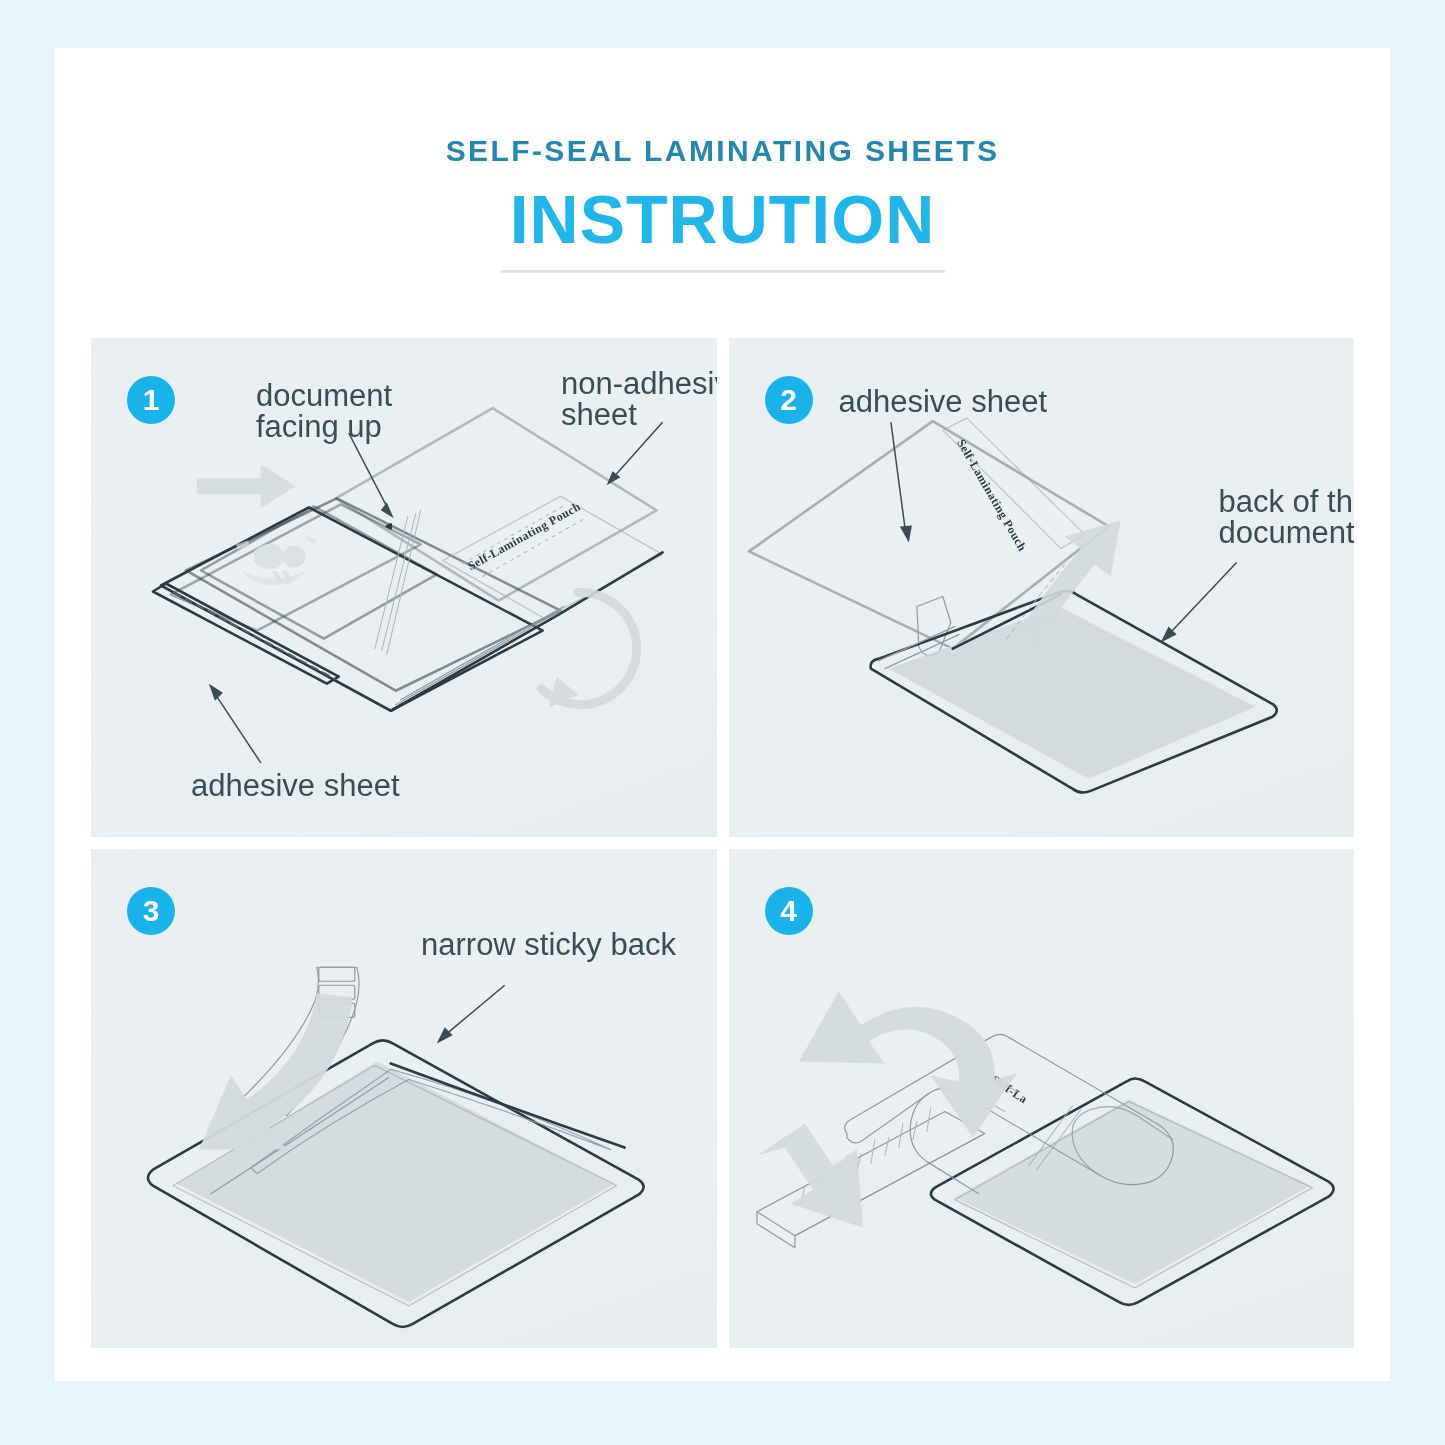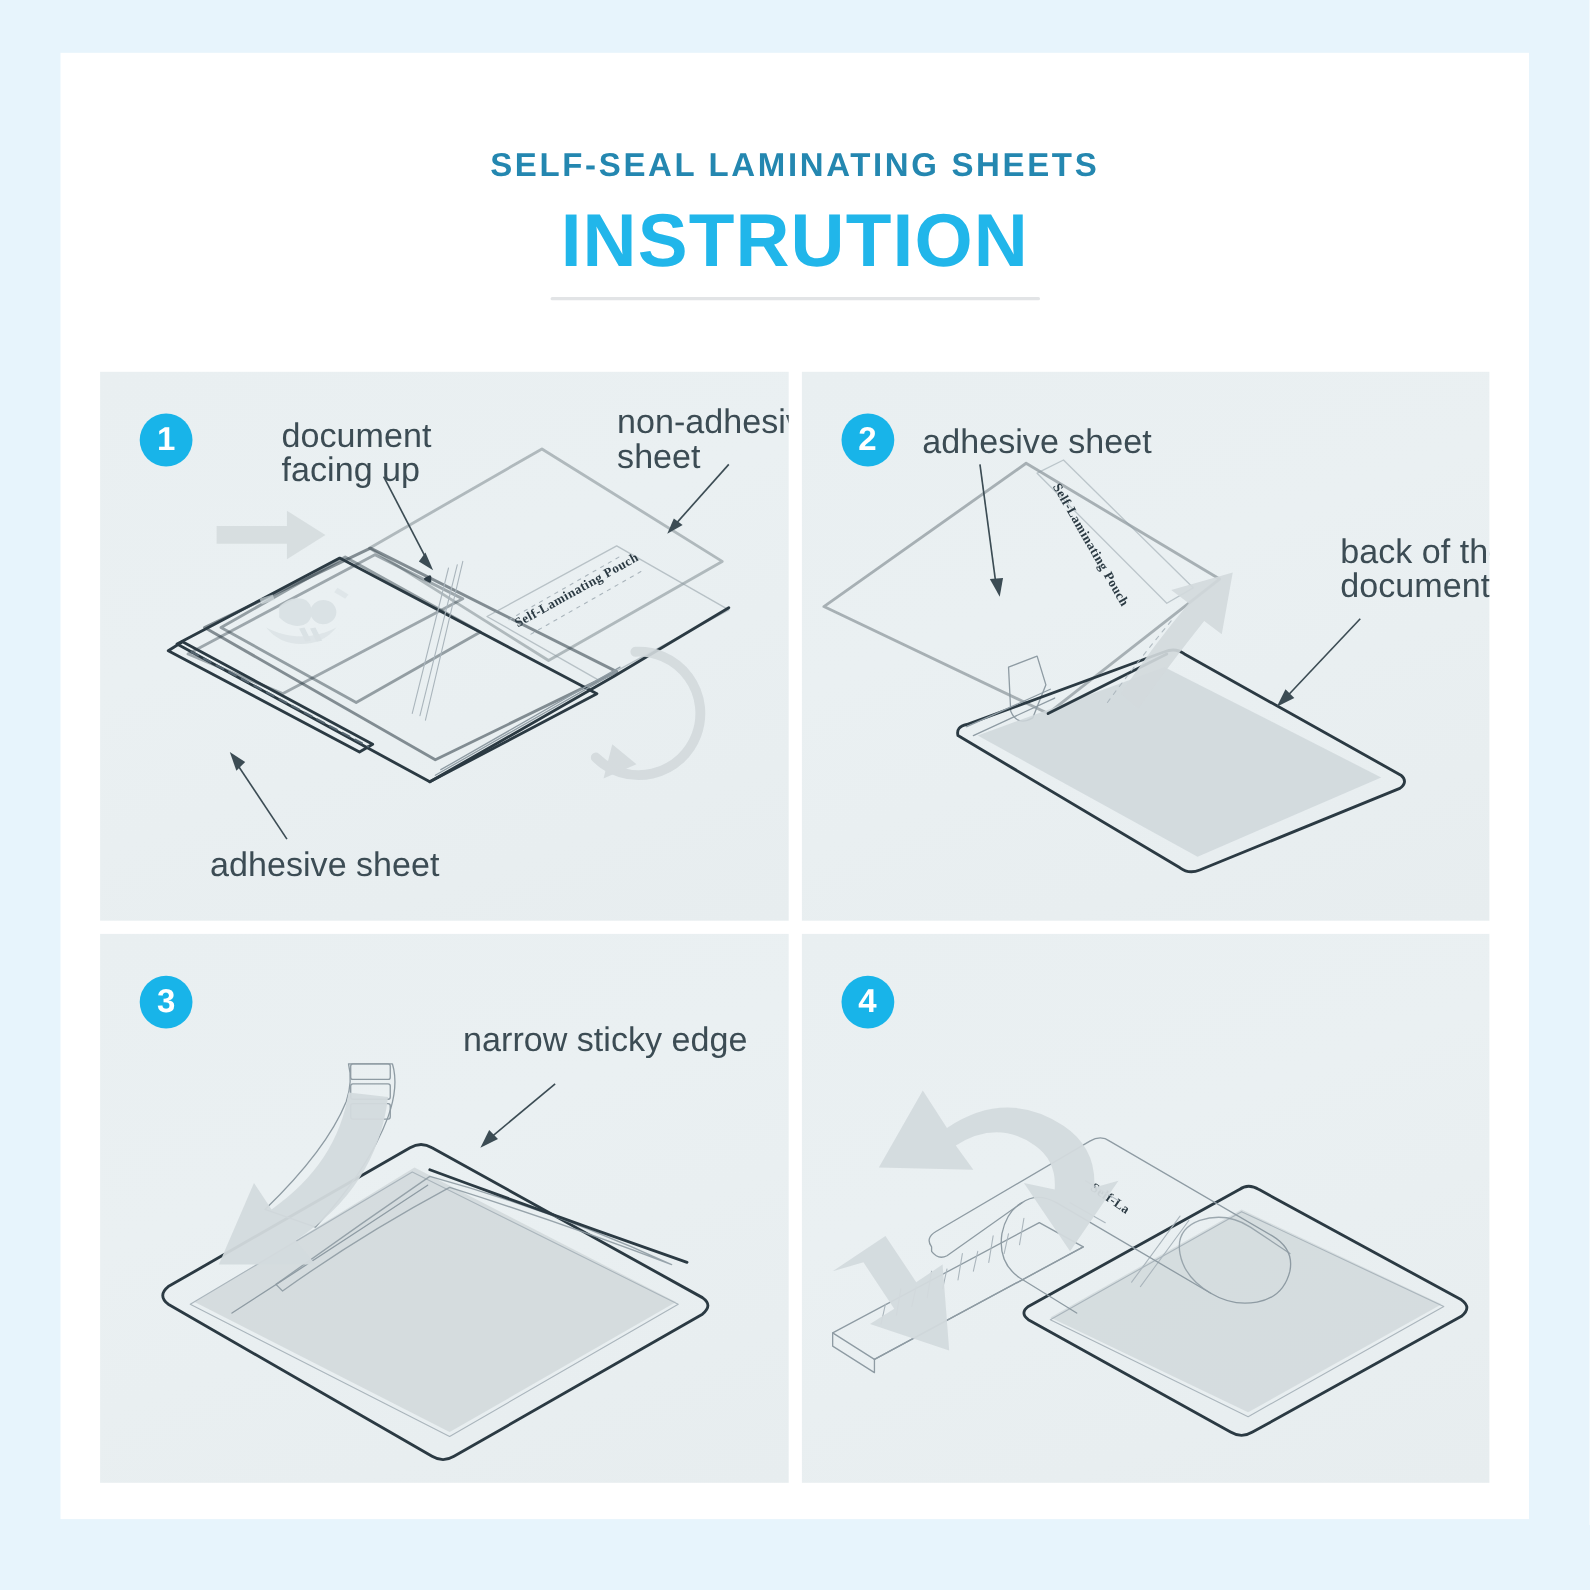--- a/index.html
+++ b/index.html
@@ -276,21 +276,21 @@
         <g>
           <path class="arrow-ln" d="M508 224 L440 296"></path>
           <path class="arrow-hd" d="M448 296 L432 304 L440 288 Z"></path>
         </g>
       </svg>
     </div>
 
     <div class="panel">
       <div class="badge">3</div>
 
-      <div class="label" style="left:330px; top:80px; width:330px;">narrow sticky edge</div>
+      <div class="label" style="left:330px; top:80px; width:330px;">narrow sticky back</div>
 
       <svg class="art" viewBox="0 0 626 498" preserveAspectRatio="none">
 
         <g>
           <path class="ln-dark" d="M62 336 Q52 328 62 320 L282 194 Q292 188 302 194 L548 330 Q558 337 548 345 L322 474 Q312 480 302 474 Z" fill="#ffffff"></path>
           <path class="sheet-gray" d="M86 334 L286 212 L524 334 L318 452 Z" opacity="0.8"></path>
 
           <path class="ln-hair" d="M82 336 L284 216 L526 336 L318 456 Z"></path>
         </g>
 

